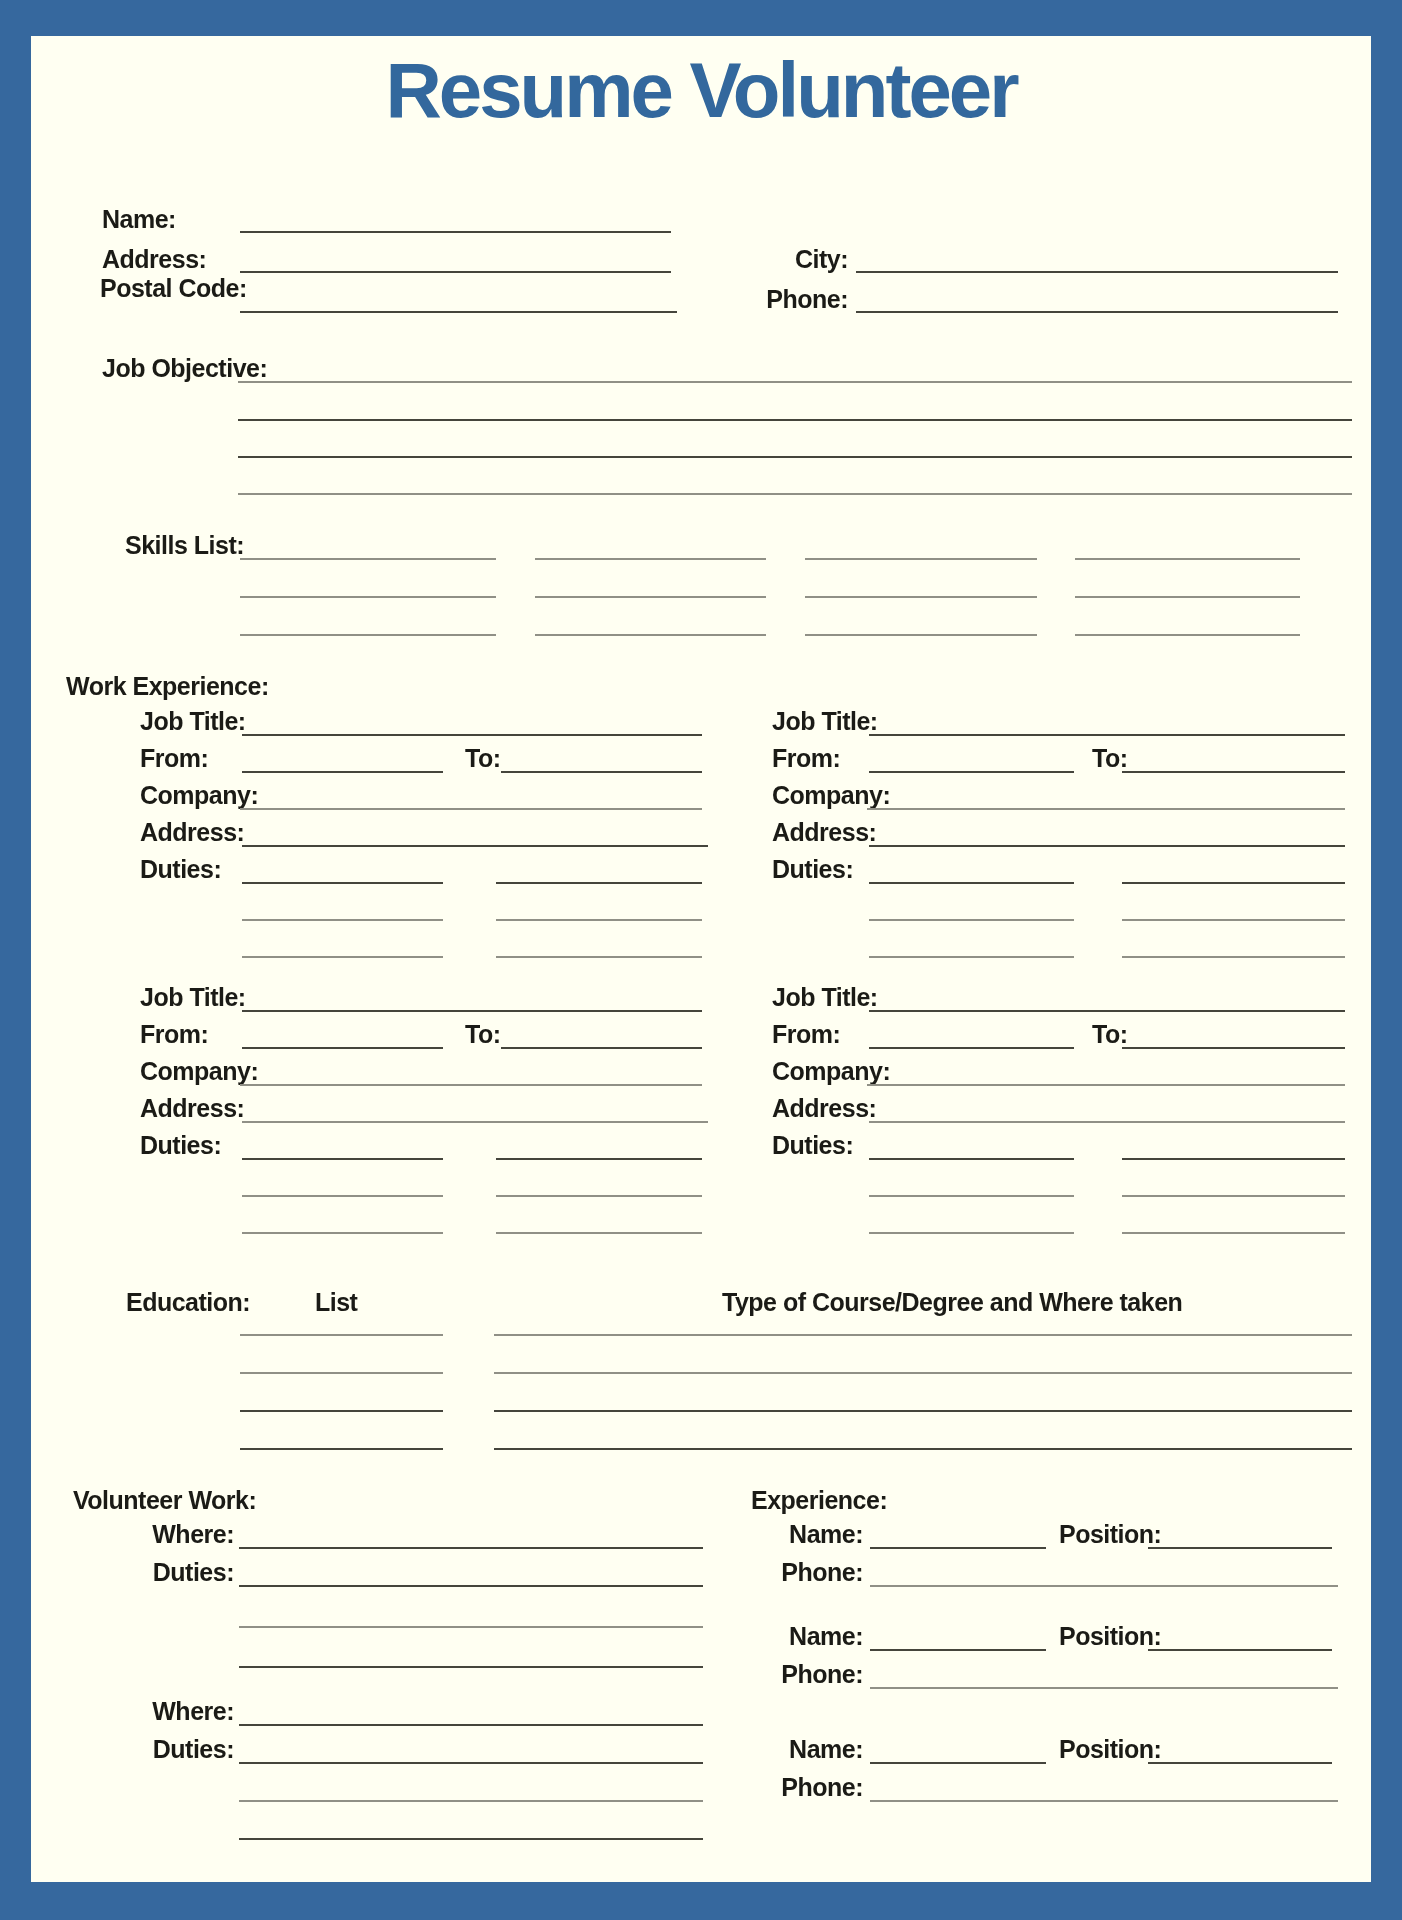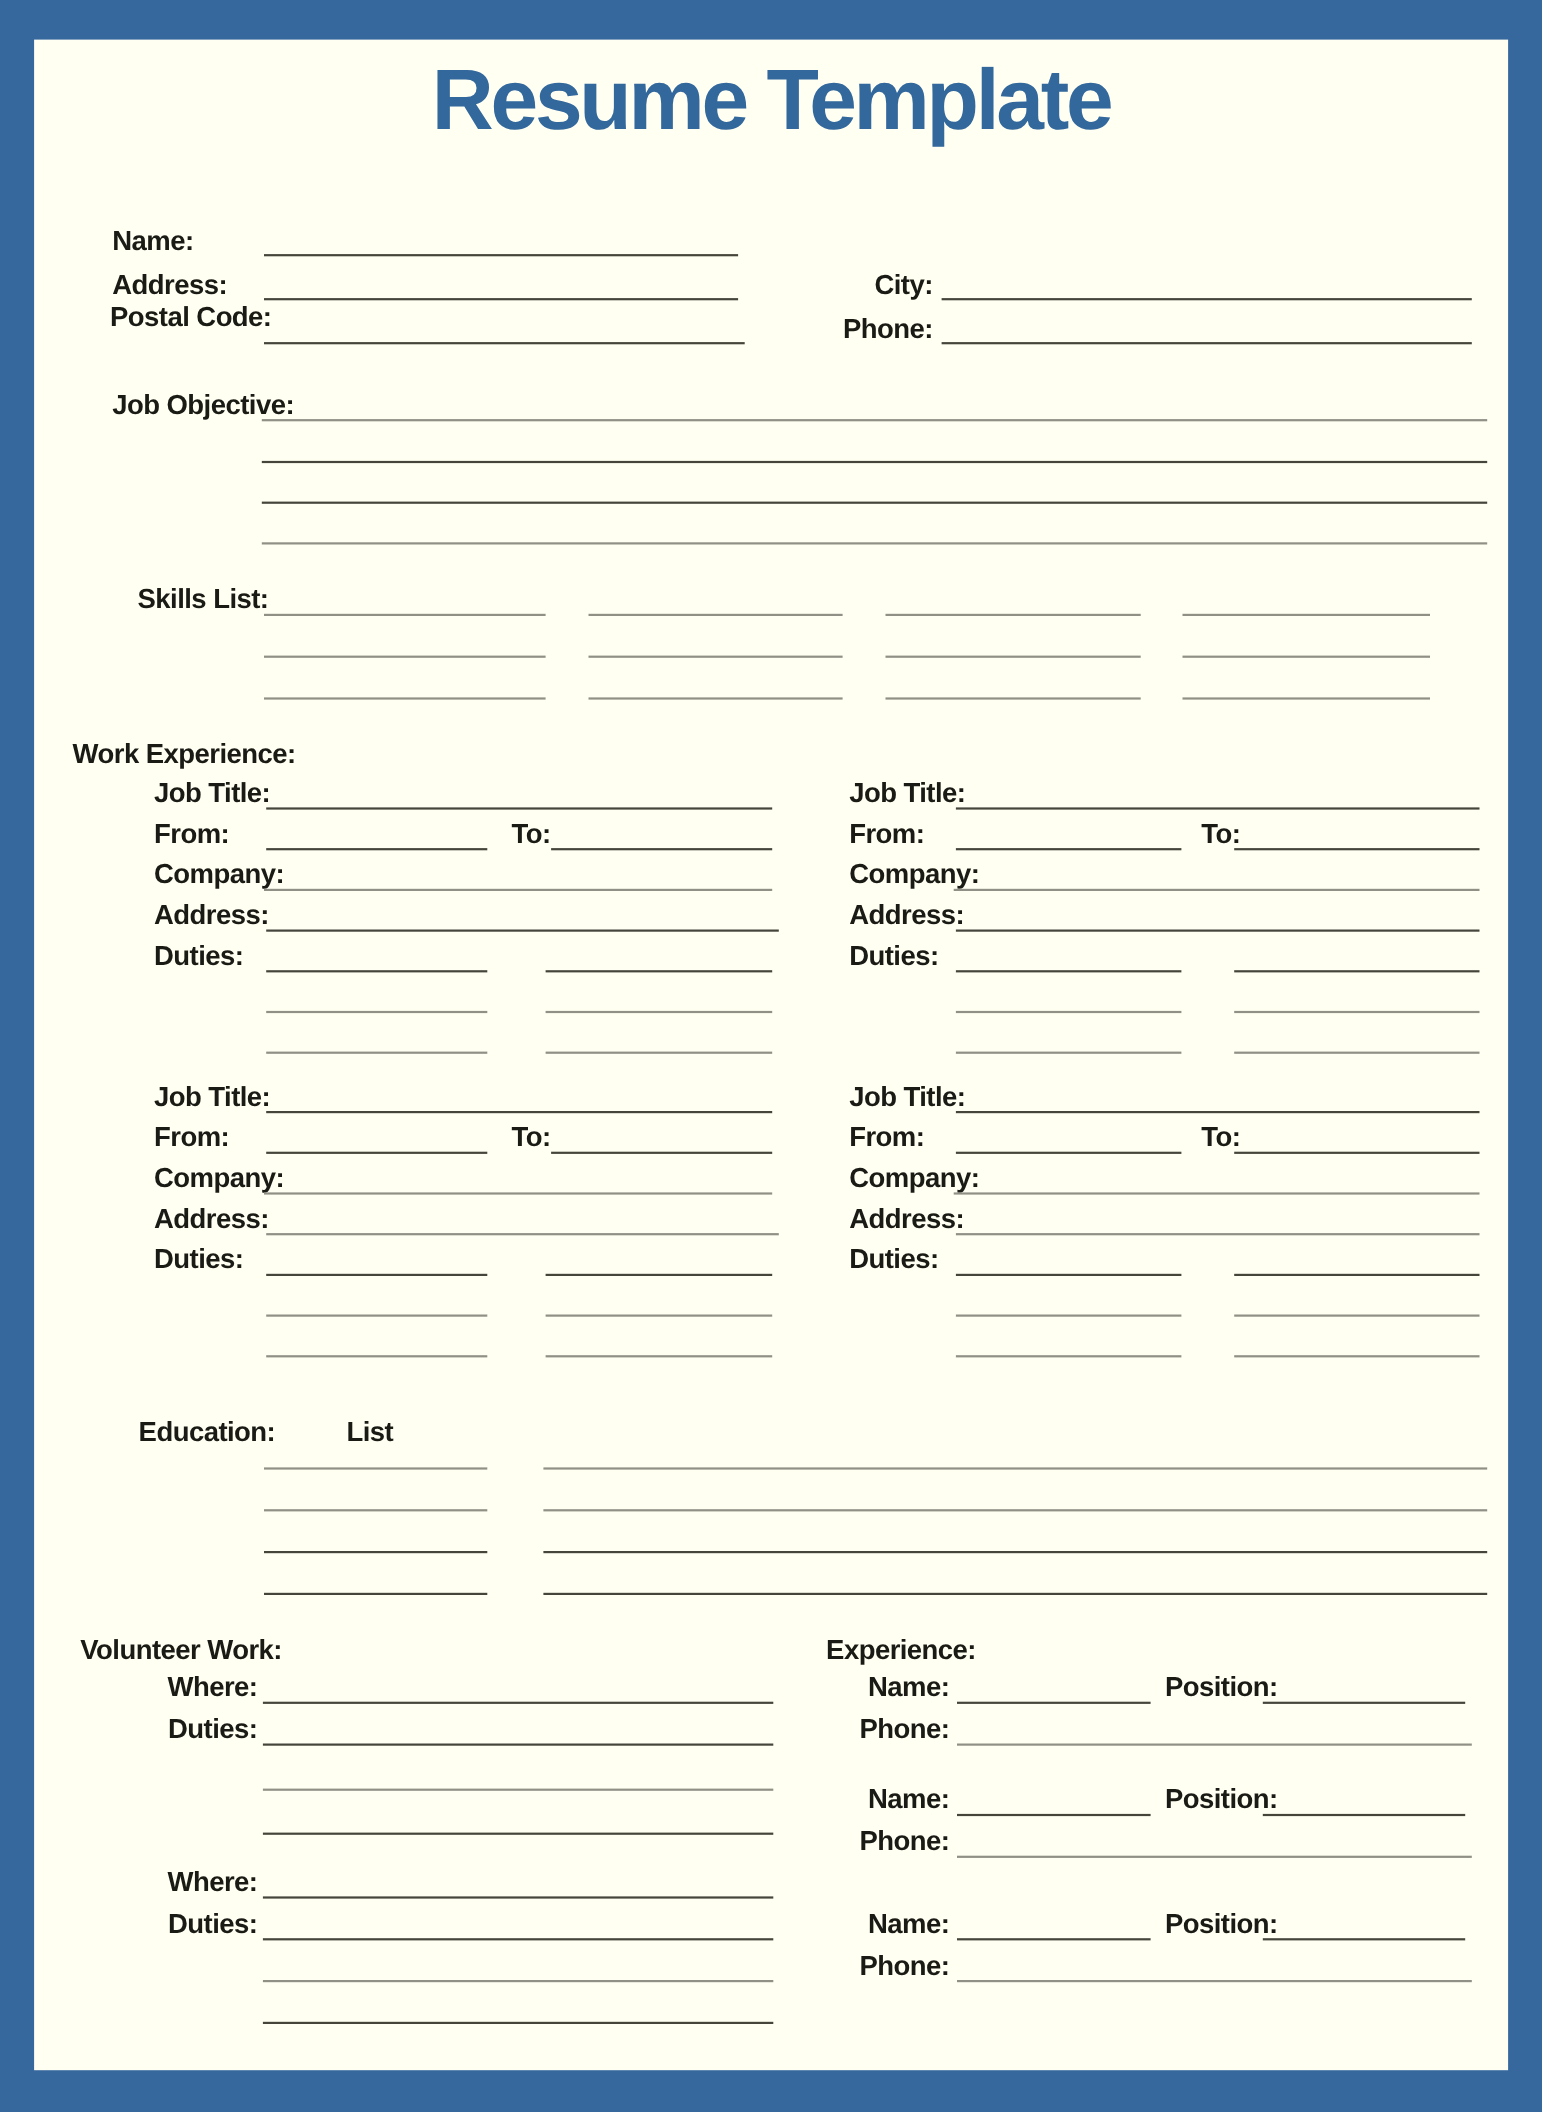--- a/index.html
+++ b/index.html
@@ -13,21 +13,21 @@
   .ln{position:absolute;height:2px;}
   .ln.dark{background:var(--line-dark,#45453c);}
   .ln.light{background:var(--line-light,#909086);}
 </style>
 </head>
 <body>
 
 <div class="page">
   <div class="paper"></div>
 
-  <div class="title">Resume Template</div>
+  <div class="title">Resume Volunteer</div>
 
   <div class="lbl" style="left:102px;top:205px;">Name:</div>
   <div class="ln dark" style="left:240px;top:231px;width:431px;"></div>
 
   <div class="lbl" style="left:102px;top:245px;">Address:</div>
   <div class="ln dark" style="left:240px;top:271px;width:431px;"></div>
   <div class="lbl" style="right:554px;top:245px;">City:</div>
   <div class="ln dark" style="left:856px;top:271px;width:482px;"></div>
 
   <div class="lbl" style="left:100px;top:274px;">Postal Code:</div>
@@ -132,20 +132,21 @@
     <div class="ln dark" style="left:869px;top:1158px;width:205px;"></div>
     <div class="ln dark" style="left:1122px;top:1158px;width:223px;"></div>
     <div class="ln light" style="left:869px;top:1195px;width:205px;"></div>
     <div class="ln light" style="left:1122px;top:1195px;width:223px;"></div>
     <div class="ln light" style="left:869px;top:1232px;width:205px;"></div>
     <div class="ln light" style="left:1122px;top:1232px;width:223px;"></div>
   </div>
 
   <div class="lbl" style="left:126px;top:1288px;">Education:</div>
   <div class="lbl" style="left:315px;top:1288px;">List</div>
+  <div class="lbl" style="left:722px;top:1288px;">Type of Course/Degree and Where taken</div>
   <div class="ln light" style="left:240px;top:1334px;width:203px;"></div>
   <div class="ln light" style="left:494px;top:1334px;width:858px;"></div>
   <div class="ln light" style="left:240px;top:1372px;width:203px;"></div>
   <div class="ln light" style="left:494px;top:1372px;width:858px;"></div>
   <div class="ln dark" style="left:240px;top:1410px;width:203px;"></div>
   <div class="ln dark" style="left:494px;top:1410px;width:858px;"></div>
   <div class="ln dark" style="left:240px;top:1448px;width:203px;"></div>
   <div class="ln dark" style="left:494px;top:1448px;width:858px;"></div>
 
   <div class="lbl" style="left:73px;top:1486px;">Volunteer Work:</div>

